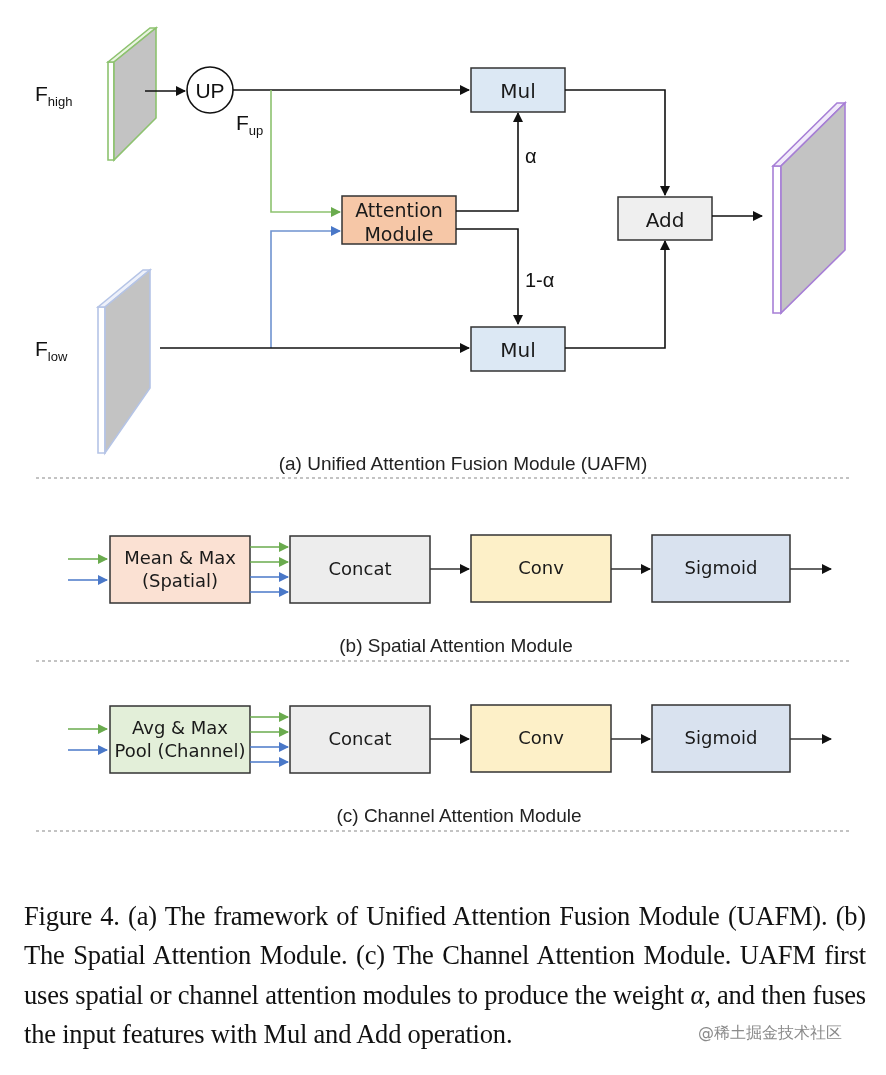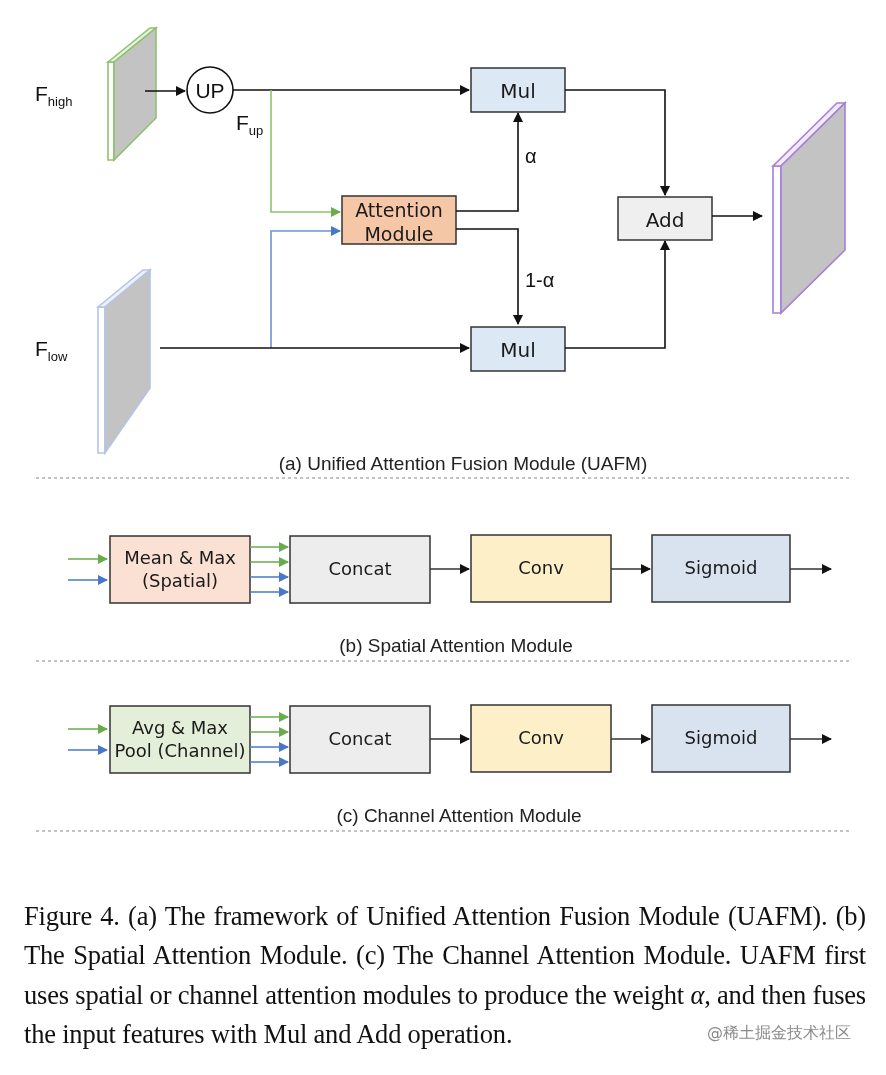--- a/index.html
+++ b/index.html
@@ -9,21 +9,21 @@
   .cap-title { font-family: "Liberation Sans", sans-serif; fill: #222; font-size: 19px; }
   .box-text { font-family: "DejaVu Sans", sans-serif; fill: #1a1a1a; }
   .caption {
     position: absolute; left: 24px; top: 870px; width: 842px;
     font-family: Liberation Serif, serif; font-size: 26.5px; line-height: 39.5px;
     color: #111; text-align: justify; letter-spacing: -0.2px;
   }
   .caption .alpha { font-style: italic; }
   .watermark {
     position: absolute; left: 698px; top: 1023px;
-    font-family: "DejaVu Sans", sans-serif; font-size: 16px; color: #8a8a8a; margin-left: 9px;
+    font-family: "DejaVu Sans", sans-serif; font-size: 16px; color: #8a8a8a;
   }
 </style>
 </head>
 <body>
 
 <svg id="diagram" width="886" height="870" viewBox="0 0 886 870" xmlns="http://www.w3.org/2000/svg">
   <defs>
     <marker id="ah" markerWidth="10" markerHeight="10" refX="9" refY="5" orient="auto" markerUnits="userSpaceOnUse">
       <path d="M0,0 L10,5 L0,10 z" fill="#111"></path>
     </marker>

